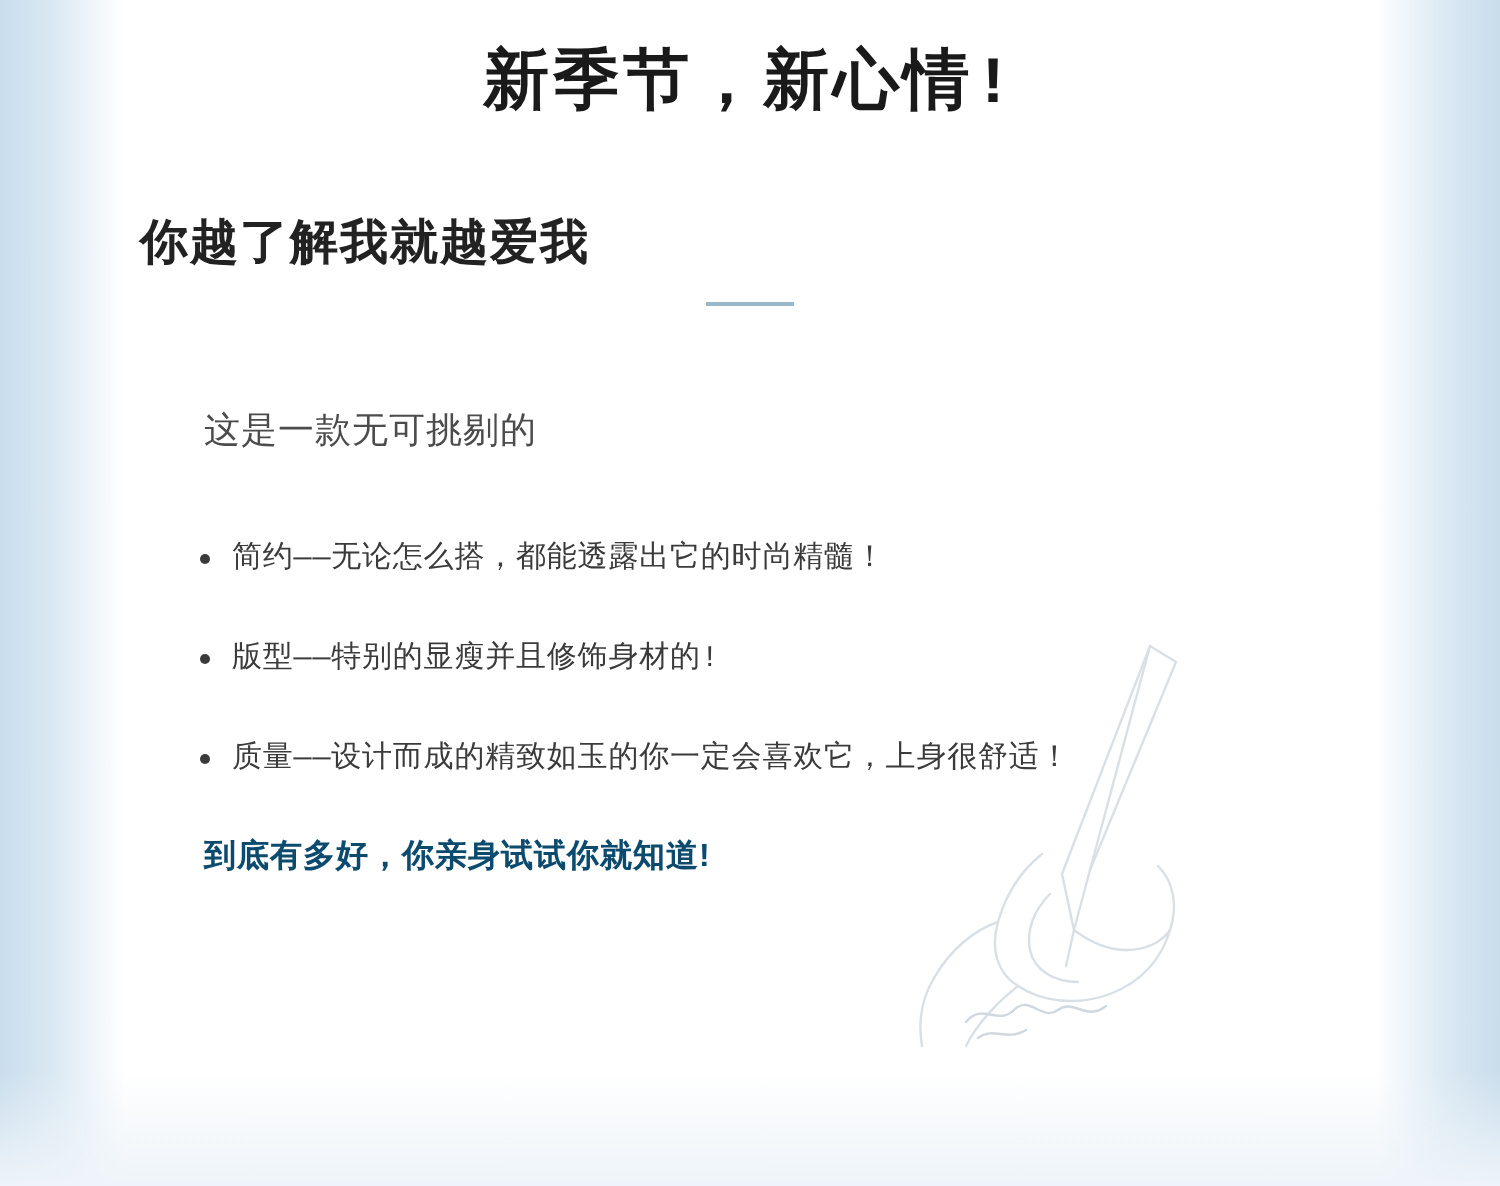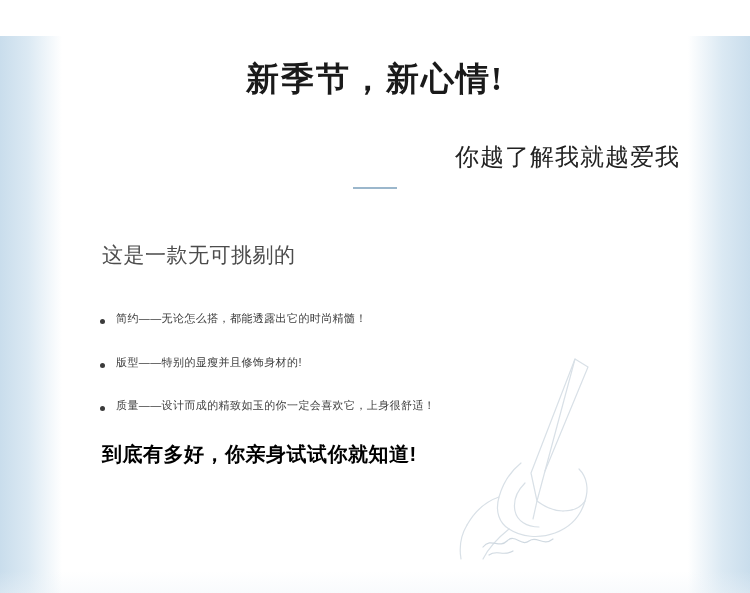--- a/index.html
+++ b/index.html
@@ -53,86 +53,86 @@
     position: relative;
     z-index: 3;
     width: 750px;
     height: 593px;
     box-sizing: border-box;
     padding: 0 70px;
   }
 
   .title {
     text-align: center;
-    font-family: Liberation Serif, serif;
+    font-family: Liberation Mono, monospace;
     font-size: 33px;
     font-weight: bold;
     letter-spacing: 2px;
     color: #1a1a1a;
     padding-top: 22px;
     line-height: 1.3;
-    margin-top: 36px;
   }
 
   .subtitle {
-    text-align: right;
+    text-align: left;
     font-size: 24px;
-    font-weight: normal;
+    font-weight: bold;
     color: #222222;
     letter-spacing: 1px;
     margin-top: 40px;
   }
 
   .divider {
     width: 44px;
     height: 2px;
     background: #9bb7cc;
     margin: 14px auto 0 auto;
   }
 
   .lead {
     margin-top: 44px;
     margin-left: 32px;
     color: #4c4c4c;
-    font-size: 21px;
+    font-size: 18px;
     line-height: 2.05;
     letter-spacing: 0.5px;
   }
   .lead div { white-space: nowrap; }
 
   .bullets {
     margin-top: 34px;
     margin-left: 30px;
   }
   .bullet {
     position: relative;
     color: #3b3b3b;
-    font-size: 11px;
+    font-size: 15px;
     line-height: 1.6;
     letter-spacing: 0.4px;
     padding-left: 16px;
     margin-bottom: 26px;
     white-space: nowrap;
+    font-family: Liberation Mono, monospace;
   }
   .bullet .dot {
     position: absolute;
     left: 0;
     top: 9px;
     width: 5px;
     height: 5px;
     border-radius: 50%;
     background: #3b3b3b;
   }
 
   .closing {
     margin-top: 12px;
     margin-left: 32px;
-    font-size: 20px;
+    font-size: 16px;
     font-weight: bold;
-    color: #000000;
+    color: #0c4a6e;
     letter-spacing: 0.5px;
   }
 
   
   .sketch {
     position: absolute;
     right: 95px;
     bottom: 48px;
     width: 230px;
     height: 230px;

